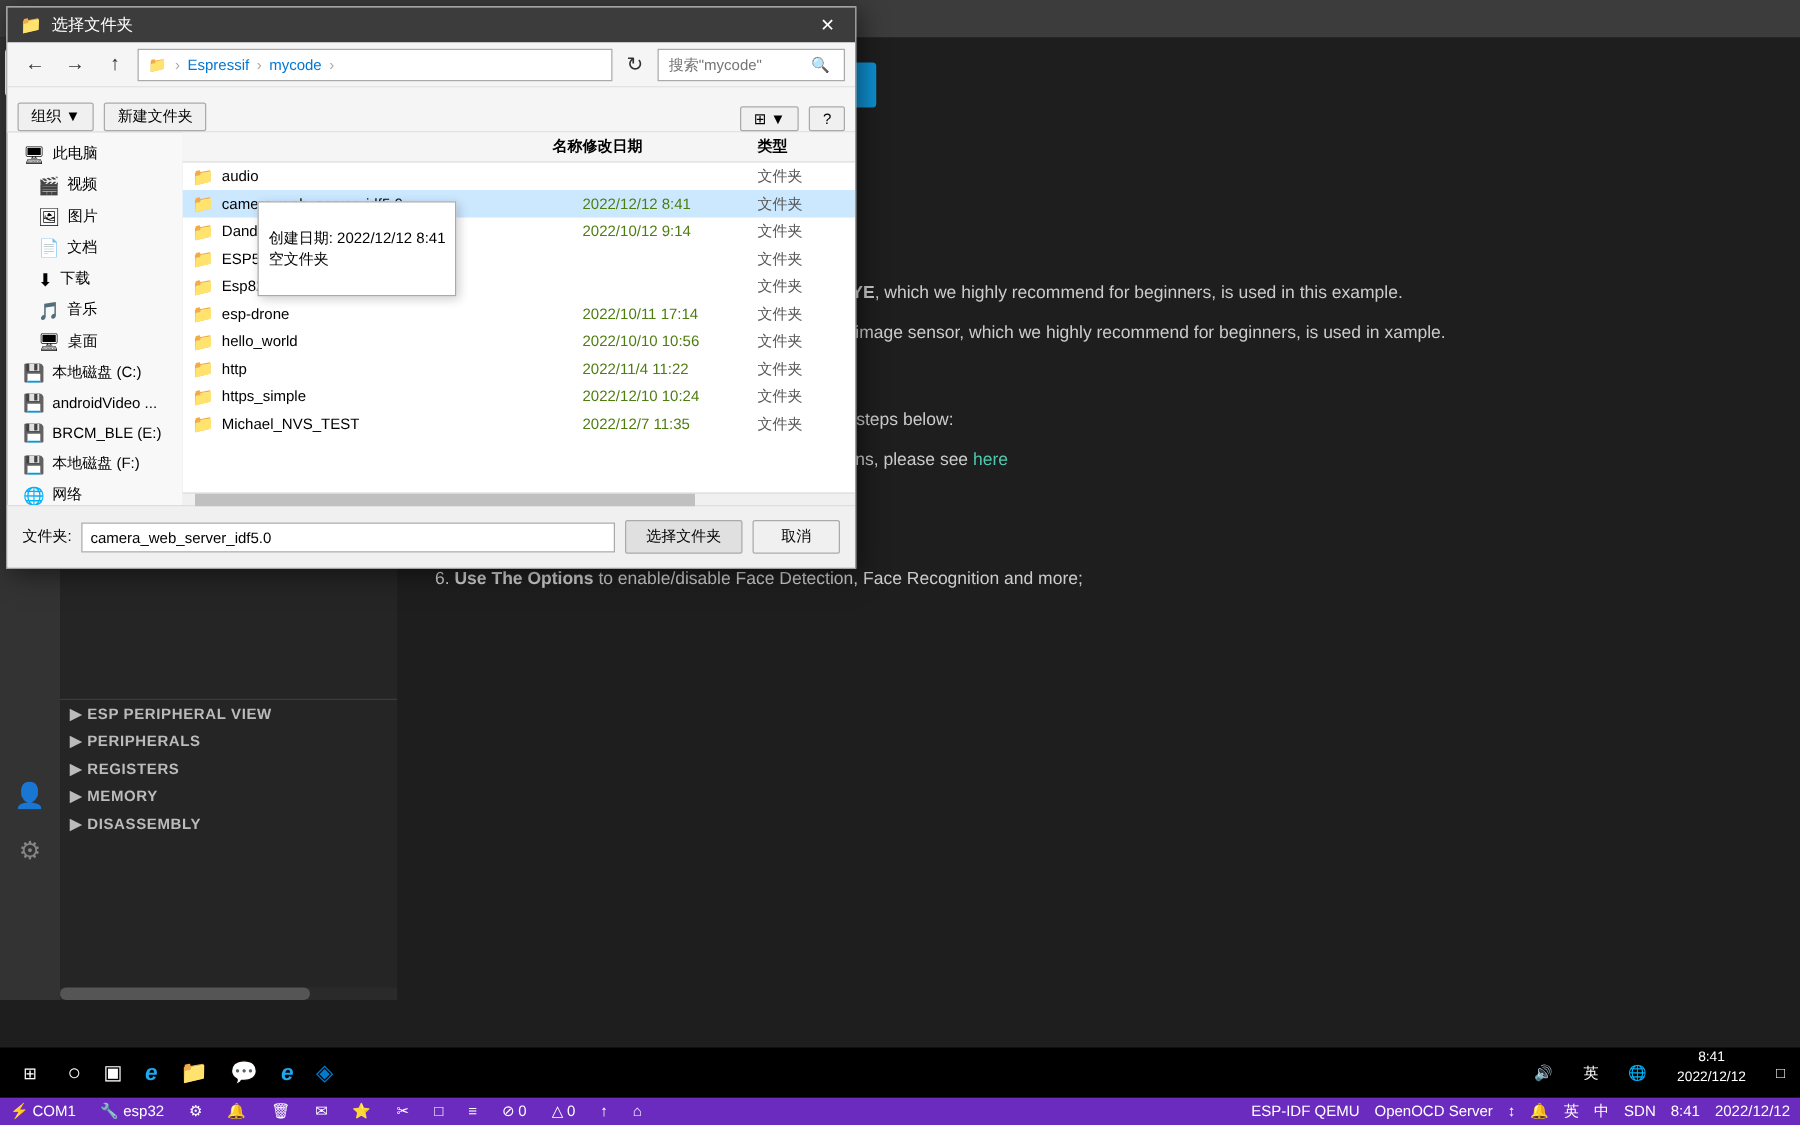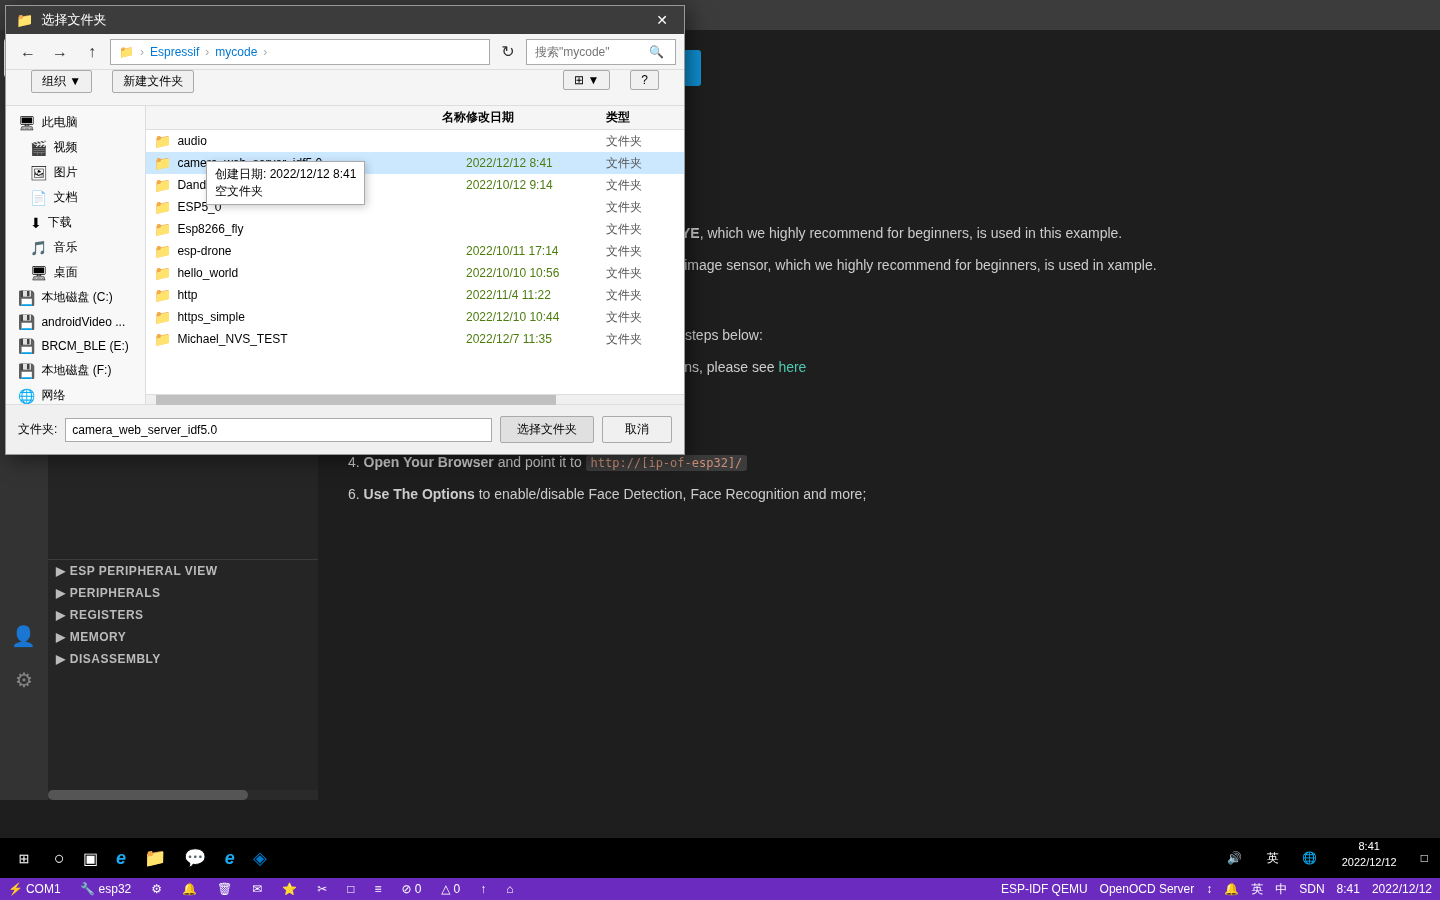--- a/index.html
+++ b/index.html
@@ -124,21 +124,21 @@
     }
     .dialog-search {
       width: 150px; height: 26px; border: 1px solid #aaa; padding: 0 8px;
       background: #fff; display: flex; align-items: center; gap: 4px;
     }
     .dialog-search input {
       border: none; outline: none; background: none; font-size: 12px; width: 110px;
     }
     .dialog-actions {
       height: 36px; background: #f5f5f5; border-bottom: 1px solid #ddd;
-      display: flex; align-items: flex-start; padding: 0 25px; gap: 20px;
+      display: flex; align-items: flex-end; padding: 0 8px; gap: 8px;
     }
     .dialog-action-btn {
       padding: 2px 10px; border: 1px solid #aaa; background: #f0f0f0;
       cursor: pointer; font-size: 12px; border-radius: 2px;
     }
     .dialog-body {
       display: flex; flex: 1; overflow: hidden;
     }
     .dialog-nav-panel {
       width: 140px; background: #f8f8f8; border-right: 1px solid #ddd;
@@ -184,21 +184,21 @@
       padding: 4px 16px; border: 1px solid #aaa; background: #f0f0f0;
       cursor: pointer; font-size: 12px; border-radius: 2px; min-width: 70px;
     }
     .dialog-footer-btn.primary {
       background: #e0e0e0;
     }
 
     
     .tooltip-box {
       position: absolute; background: #fff; border: 1px solid #aaa;
-      padding: 4px 8px; font-size: 12px; color: #000; z-index: 200;
+      padding: 20px 8px; font-size: 12px; color: #000; z-index: 200;
       box-shadow: 2px 2px 8px rgba(0,0,0,0.2); white-space: nowrap;
     }
 
     
     .path-sep { color: #aaa; margin: 0 2px; }
     .path-part { color: #0078d4; cursor: pointer; }
 
     h2 { color: #e0e0e0; font-size: 22px; font-weight: normal; margin-bottom: 10px; }
     h3 { color: #e0e0e0; font-size: 18px; font-weight: normal; margin-bottom: 10px; }
     p { margin-bottom: 8px; line-height: 1.7; }
@@ -307,21 +307,20 @@
     <span>amera Module: Either</span> <strong>OV2640</strong> <span>or</span> <strong>OV3660</strong> <span>or</span> <strong>OV5640</strong> <span>image sensor, which we highly recommend for beginners, is used in xample.</span>
   </p>
 
   
   <h3>k Start</h3>
   <p>ve completed the hardware settings, please follow the steps below:</p>
 
   <p>1. <span>ect the camera to ESP32 module. For connection pins, please see</span> <a href="#">here</a></p>
   <p>2. <span>figure the example through</span> <code>idf.py menuconfig</code></p>
   <p>3. <strong>Build And Flash</strong> the application to ESP32;</p>
-  <p>4. <strong>Open Your Browser</strong> and point it to <code>http://[ip-of-esp32]/</code></p>
   <p>6. <strong>Use The Options</strong> to enable/disable Face Detection, Face Recognition and more;</p>
 
 </div>
 
 <div style="position:absolute; top:30px; left:0; width:48px; height:770px; background:#333; display:flex; flex-direction:column; align-items:center; padding-top:8px; gap:4px; z-index:5;">
   <div class="activity-icon active" title="Explorer">
     <svg width="24" height="24" viewBox="0 0 24 24" fill="currentColor">
         <path d="M3 3h18v2H3V3zm0 4h12v2H3V7zm0 4h18v2H3v-2zm0 4h12v2H3v-2zm0 4h18v2H3v-2z"></path>
       </svg>
   </div>
@@ -501,21 +500,21 @@
             <span>http</span>
           </div>
         <div class="col-date">2022/11/4 11:22</div>
         <div class="col-type">文件夹</div>
       </div>
       <div class="file-row">
         <div class="col-name">
             <span class="folder-icon">📁</span>
             <span>https_simple</span>
           </div>
-        <div class="col-date">2022/12/10 10:44</div>
+        <div class="col-date">2022/12/10 10:24</div>
         <div class="col-type">文件夹</div>
       </div>
       <div class="file-row">
         <div class="col-name">
             <span class="folder-icon">📁</span>
             <span>Michael_NVS_TEST</span>
           </div>
         <div class="col-date">2022/12/7 11:35</div>
         <div class="col-type">文件夹</div>
       </div>

